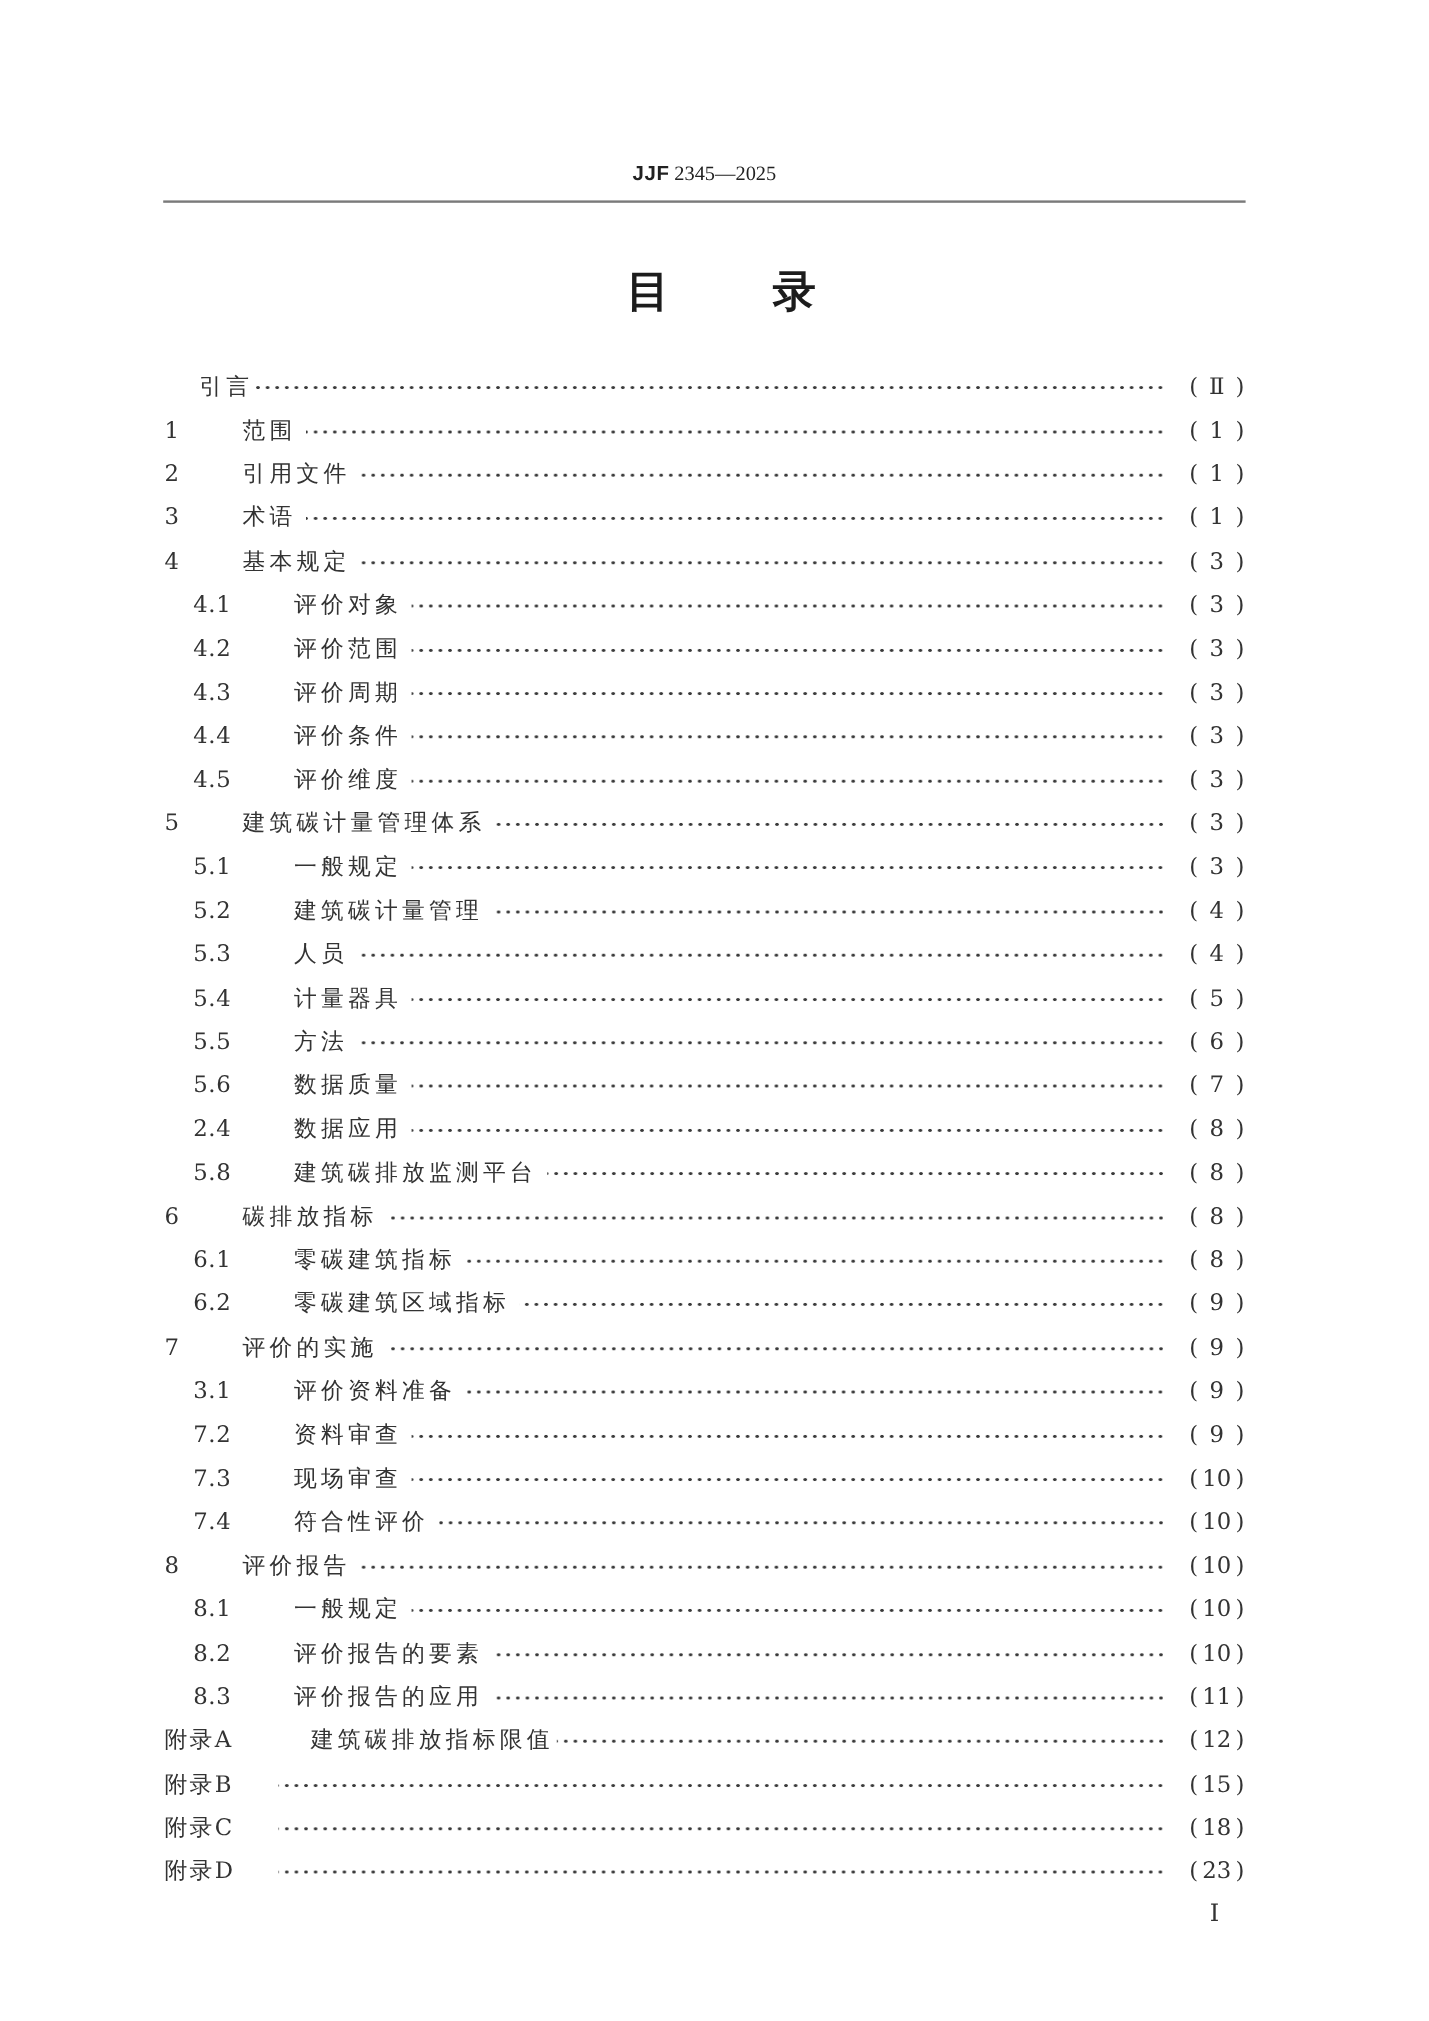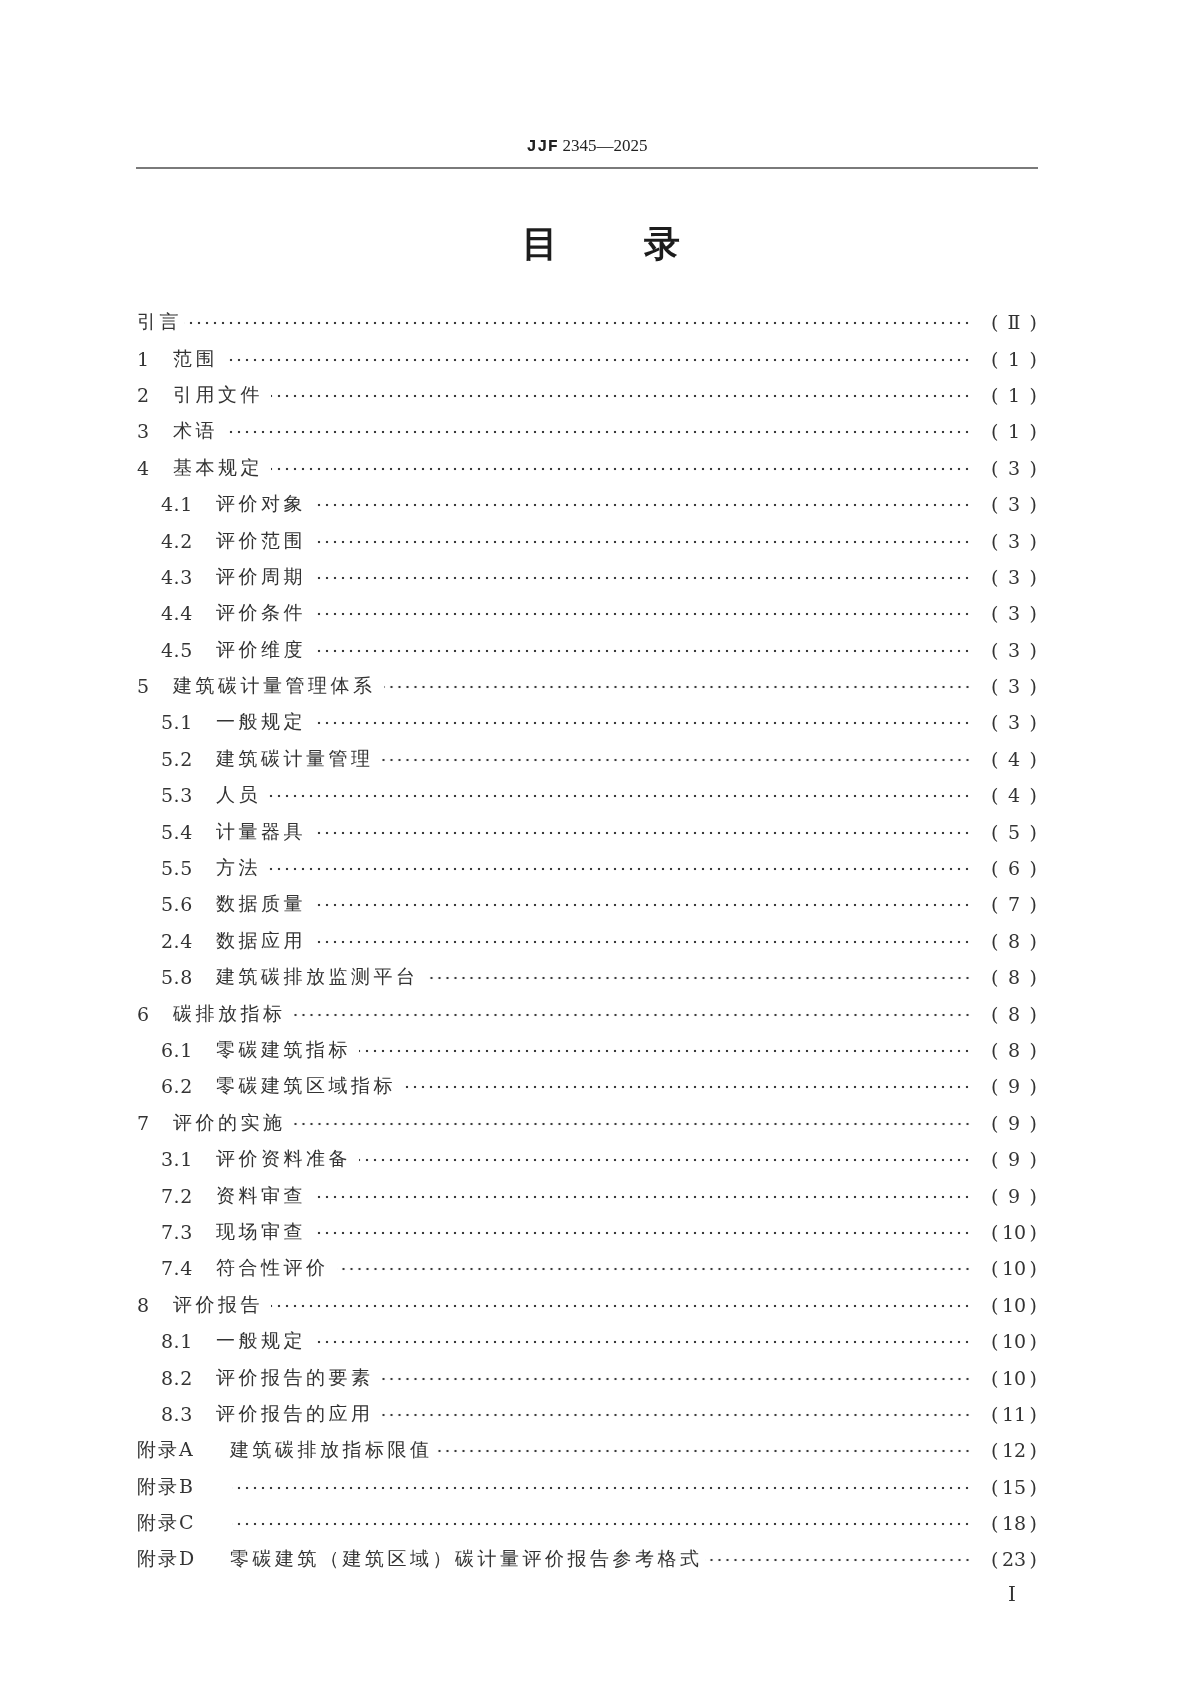--- a/index.html
+++ b/index.html
@@ -19,21 +19,21 @@
     position: absolute;
     left: 0;
     top: 134px;
     width: 1174px;
     text-align: center;
     font-size: 17px;
     line-height: 22px;
     color: #222;
   }
   .page-header .std-prefix {
-    font-family: Liberation Mono, monospace;
+    font-family: Liberation Sans, sans-serif;
     font-weight: bold;
     letter-spacing: 0.5px;
   }
   .page-header .std-number {
     font-family: Liberation Serif, serif;
     margin-left: 4px;
   }
   .header-rule {
     position: absolute;
     left: 136px;
@@ -79,20 +79,21 @@
     flex: 0 0 auto;
     letter-spacing: 0.5px;
   }
   .lvl1 .toc-num { width: 36px; }
   .lvl2 .toc-num { width: 55px; margin-left: 24px; }
   .lvlA .toc-num { width: 93px; letter-spacing: 2px; }
   .lvl0 .toc-num { width: 0; }
   .toc-label {
     flex: 0 0 auto;
     letter-spacing: 3.5px;
+    margin-left: 29px;
   }
   .toc-leader {
     flex: 1 1 auto;
     height: 4px;
     margin: 2px 20px 0 8px;
     background-image: radial-gradient(circle, #3a3a3a 1.2px, transparent 1.6px);
     background-size: 8px 4px;
     background-repeat: repeat-x;
     background-position: right center;
   }
@@ -465,21 +466,20 @@
       <span class="toc-num">附录C</span>
       <span class="toc-leader"></span>
       <span class="toc-page">
         <span>(</span>
         <span class="pn">18</span>
         <span>)</span>
       </span>
     </li>
     <li class="toc-row lvlA">
       <span class="toc-num">附录D</span>
-      <span class="toc-label">零碳建筑（建筑区域）碳计量评价报告参考格式</span>
       <span class="toc-leader"></span>
       <span class="toc-page">
         <span>(</span>
         <span class="pn">23</span>
         <span>)</span>
       </span>
     </li>
   </ul>
 
 <div class="folio">I</div>

